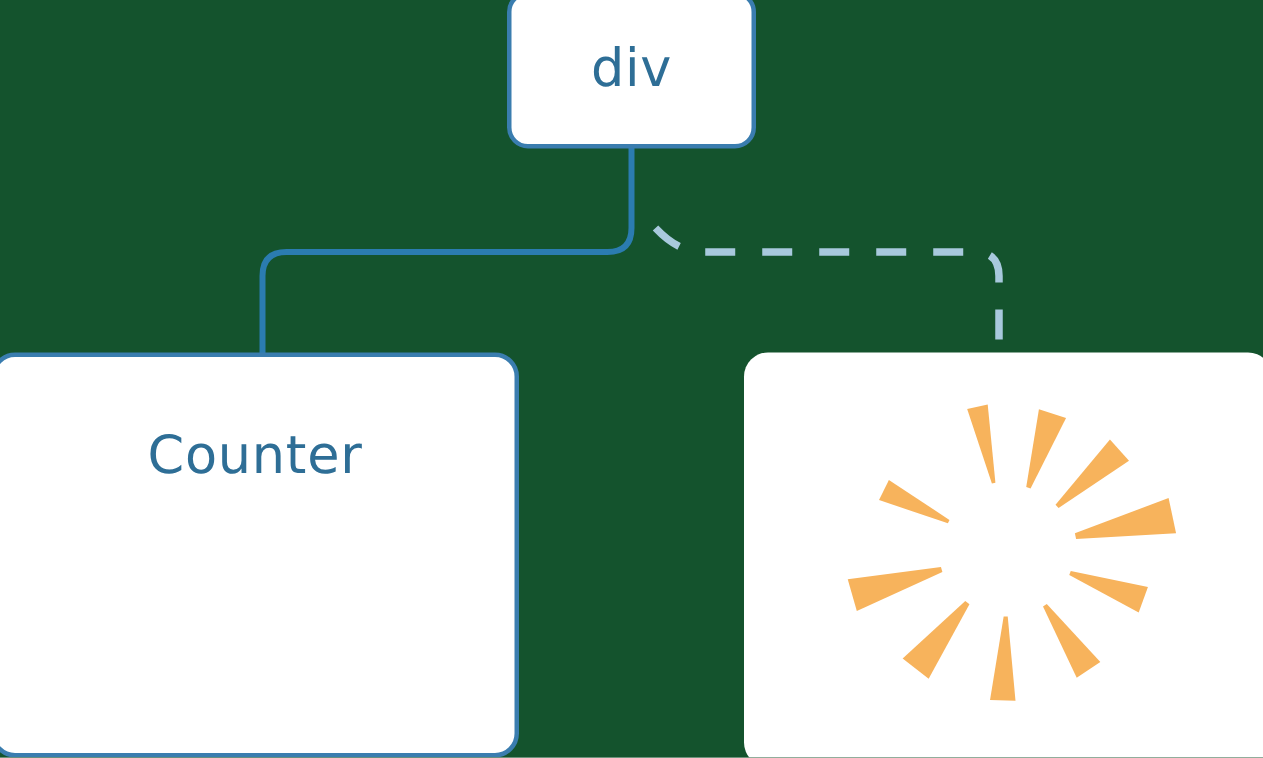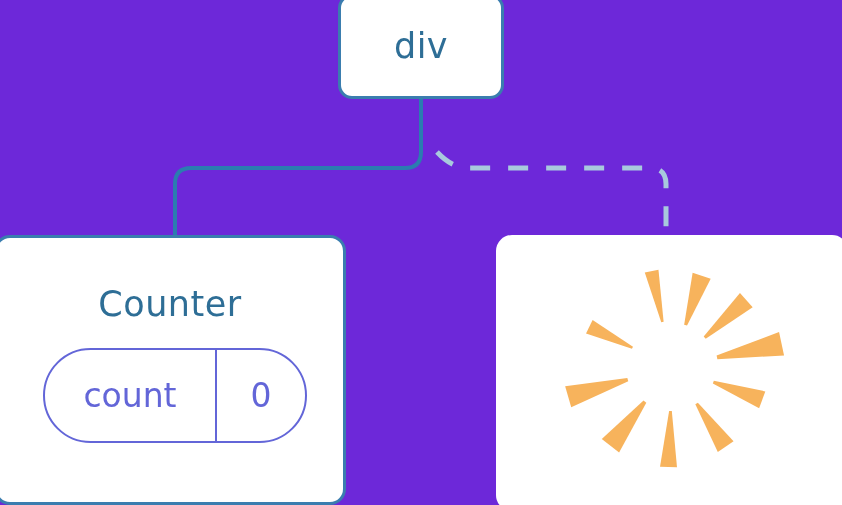--- a/index.html
+++ b/index.html
@@ -10,21 +10,21 @@
   body {
     width: 842px;
     height: 505px;
     overflow: hidden;
     font-family: "DejaVu Sans", "Liberation Sans", sans-serif;
   }
   #stage {
     position: relative;
     width: 842px;
     height: 505px;
-    background: #6d28d9;
+    background: #14532d;
     overflow: hidden;
   }
   #edges {
     position: absolute;
     left: 0;
     top: 0;
     width: 842px;
     height: 505px;
     pointer-events: none;
   }
@@ -137,29 +137,20 @@
     <path d="M 437 152 Q 452 168 468 168 L 650 168 Q 666 168 666 184 L 666 236" fill="none" stroke="#a8c9dd" stroke-width="5" stroke-linecap="butt" stroke-linejoin="round" stroke-dasharray="20 18"></path>
   </svg>
 
   <div class="node node-div">
     <span class="node-title">div</span>
   </div>
 
   <div class="node node-counter">
     <div class="node-title counter-title">Counter</div>
 
-    <div class="pill">
-      <div class="pill-key">
-        <span class="pill-text">count</span>
-      </div>
-      <div class="pill-divider"></div>
-      <div class="pill-val">
-        <span class="pill-text">0</span>
-      </div>
-    </div>
   </div>
 
   <div class="node node-burst">
     <svg class="burst-svg" viewBox="0 0 352 276" preserveAspectRatio="none">
       <g id="burst-rays">
           <polygon points="167.61,86.76 162.47,34.69 148.78,37.60 165.26,87.25" fill="#f7b35c"></polygon>
           <polygon points="191.04,90.62 214.70,43.63 196.63,37.76 188.15,89.68" fill="#f7b35c"></polygon>
           <polygon points="209.72,103.69 256.67,72.15 243.96,58.03 207.68,101.43" fill="#f7b35c"></polygon>
           <polygon points="221.39,124.31 288.05,120.45 283.06,96.98 220.60,120.56" fill="#f7b35c"></polygon>
           <polygon points="216.85,148.40 263.13,173.29 269.29,156.38 217.84,145.70" fill="#f7b35c"></polygon>

